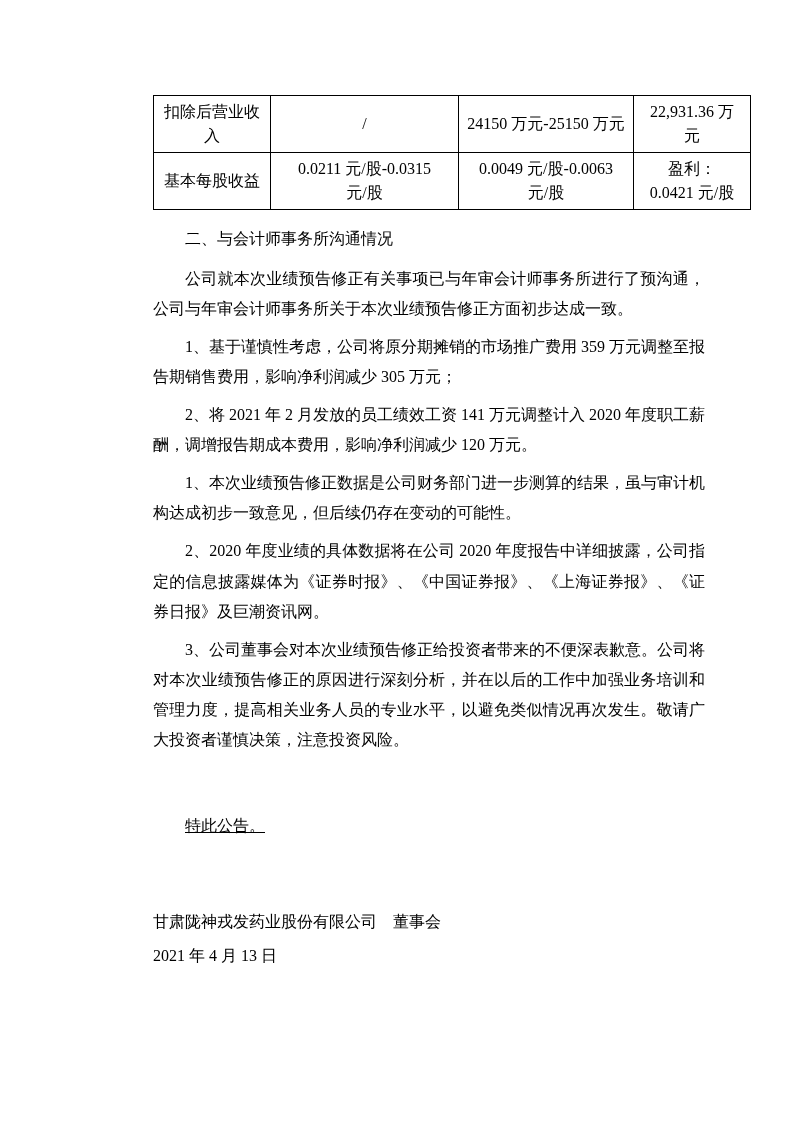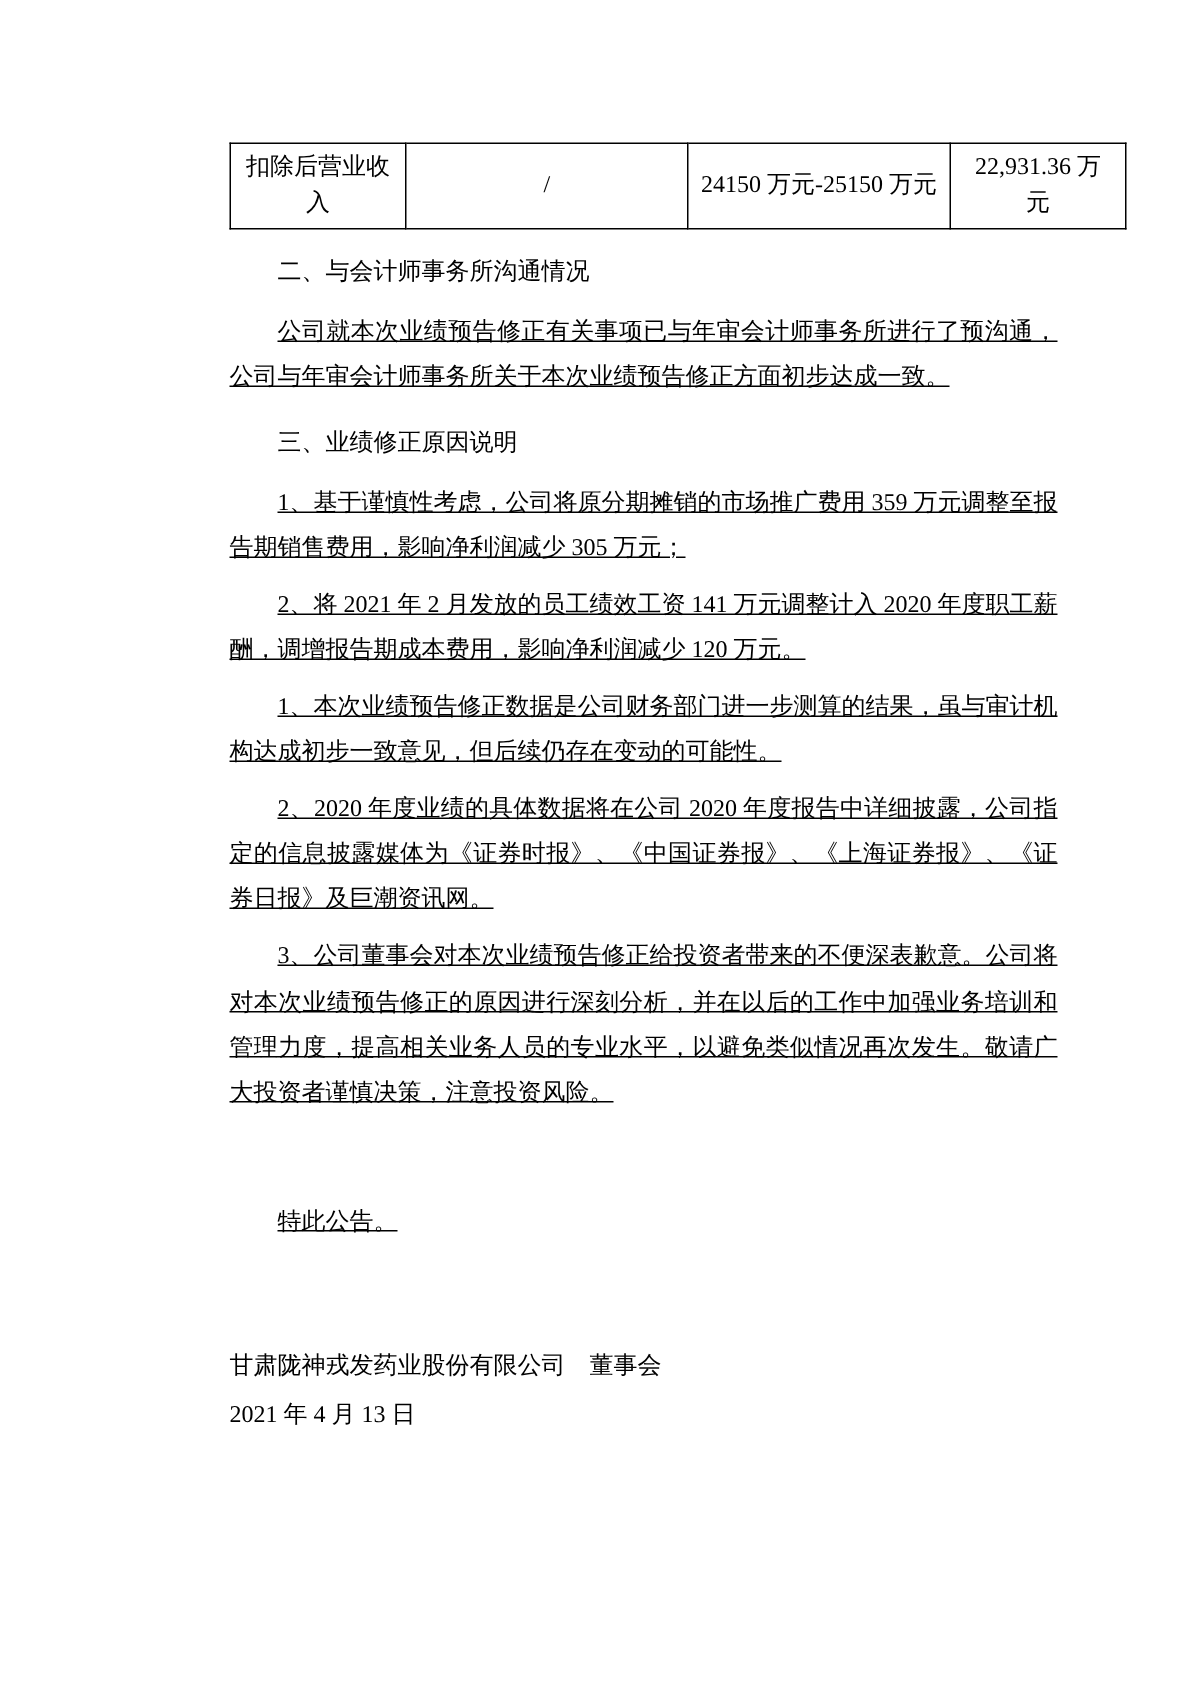--- a/index.html
+++ b/index.html
@@ -43,21 +43,20 @@
     font-weight: normal;
     text-indent: 2em;
     margin: 15px 0 10px 0;
     line-height: 1.8;
   }
   .para {
     text-indent: 2em;
     text-align: justify;
     line-height: 1.88;
     margin: 8px 0;
-    text-decoration: underline;
   }
   .closing {
     text-indent: 2em;
     margin-top: 56px;
     line-height: 1.88;
     text-decoration: underline;
   }
   .sig {
     margin-top: 64px;
     line-height: 2.1;
@@ -78,29 +77,37 @@
     </colgroup>
     <tbody>
       <tr>
         <td>扣除后营业收
 入</td>
         <td>/</td>
         <td>24150 万元-25150 万元</td>
         <td>22,931.36 万
 元</td>
       </tr>
+      <tr>
+        <td>基本每股收益</td>
+        <td>0.0211 元/股-0.0315
+元/股</td>
+        <td>0.0049 元/股-0.0063
+元/股</td>
+        <td>盈利：
+0.0421 元/股</td>
+      </tr>
     </tbody>
   </table>
 
   <div class="textblock">
 
     <div class="heading">二、与会计师事务所沟通情况</div>
     <p class="para">公司就本次业绩预告修正有关事项已与年审会计师事务所进行了预沟通，公司与年审会计师事务所关于本次业绩预告修正方面初步达成一致。</p>
 
-    <div class="heading">三、业绩修正原因说明</div>
     <p class="para">1、基于谨慎性考虑，公司将原分期摊销的市场推广费用 359 万元调整至报告期销售费用，影响净利润减少 305 万元；</p>
     <p class="para">2、将 2021 年 2 月发放的员工绩效工资 141 万元调整计入 2020 年度职工薪酬，调增报告期成本费用，影响净利润减少 120 万元。</p>
 
     <p class="para">1、本次业绩预告修正数据是公司财务部门进一步测算的结果，虽与审计机构达成初步一致意见，但后续仍存在变动的可能性。</p>
     <p class="para">2、2020 年度业绩的具体数据将在公司 2020 年度报告中详细披露，公司指定的信息披露媒体为《证券时报》、《中国证券报》、《上海证券报》、《证券日报》及巨潮资讯网。</p>
     <p class="para">3、公司董事会对本次业绩预告修正给投资者带来的不便深表歉意。公司将对本次业绩预告修正的原因进行深刻分析，并在以后的工作中加强业务培训和管理力度，提高相关业务人员的专业水平，以避免类似情况再次发生。敬请广大投资者谨慎决策，注意投资风险。</p>
 
     <p class="closing">特此公告。</p>
 
     <div class="sig">

